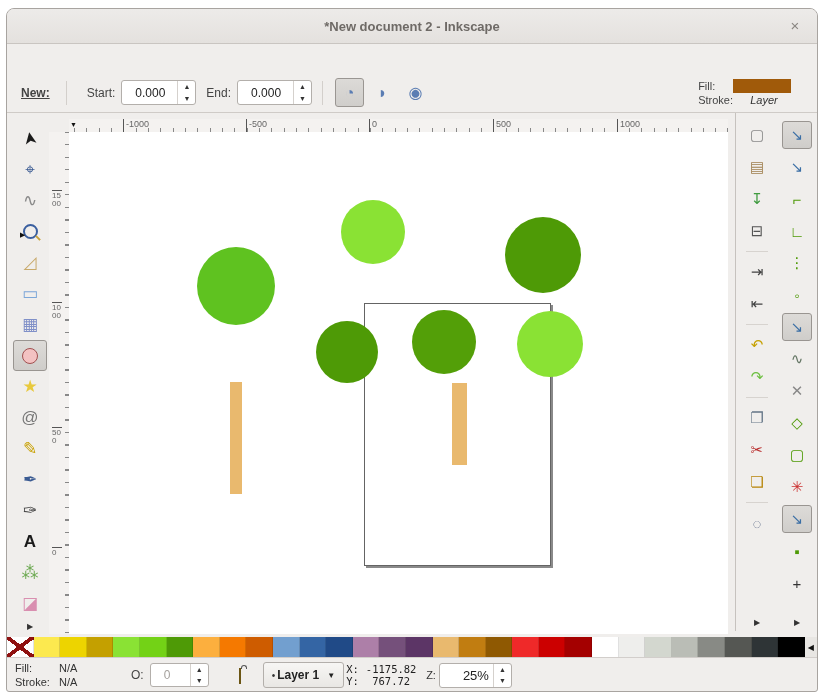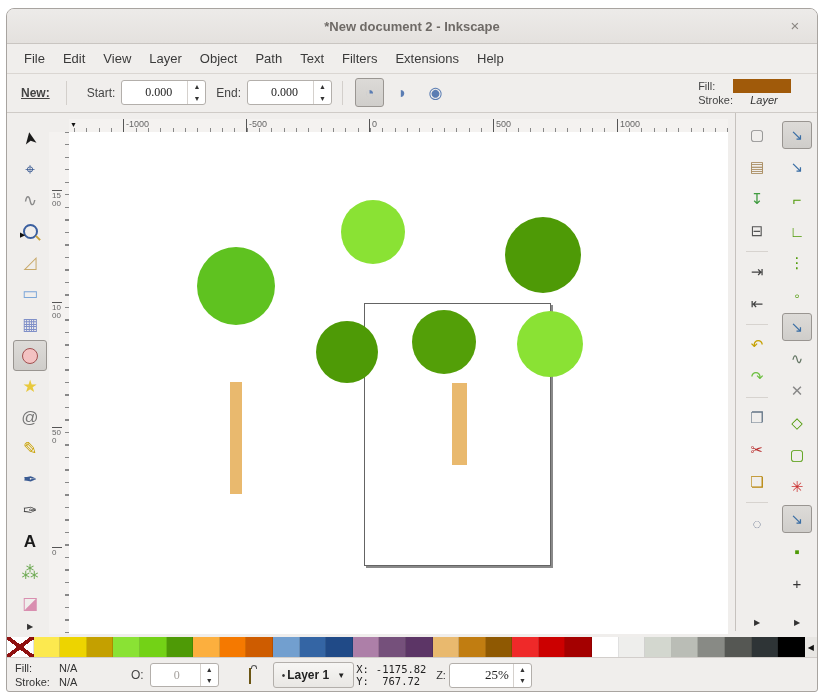--- a/index.html
+++ b/index.html
@@ -16,21 +16,21 @@
   #menubar{position:absolute;left:0;top:35px;right:0;height:29px;display:flex;align-items:center;
     padding-left:8px;border-bottom:1px solid #dad6d2;}
   .menu-item{font-size:13px;color:#3a3a3a;padding:4px 9px;}
   
   #toolbar{position:absolute;left:0;top:64px;right:0;height:40px;display:flex;align-items:center;
     border-bottom:1px solid #cfcbc7;padding-left:14px;box-sizing:border-box;}
   .tb-label{font-size:12px;color:#444;margin:0 6px 0 10px;}
   .tb-label.bold{font-weight:bold;margin-left:0;text-decoration:underline;}
   .tb-sep{width:1px;height:24px;background:#d3cfcb;margin:0 10px;}
   .spin{display:flex;border:1px solid #b3afab;background:#fff;border-radius:3px;height:25px;box-sizing:border-box;}
-  .spin .val{width:42px;display:flex;align-items:center;padding-left:23px;font-size:12px;color:#222;font-family:Liberation Serif, serif;}
+  .spin .val{width:42px;display:flex;align-items:center;padding-left:13px;font-size:12px;color:#222;}
   .spin .btns{display:flex;flex-direction:column;border-left:1px solid #d5d1cd;width:17px;}
   .spin .btns span{flex:1;font-size:7px;display:flex;align-items:center;justify-content:center;color:#333;}
   .mode-btn{width:27px;height:27px;display:flex;align-items:center;justify-content:center;
     font-size:16px;color:#5b7db3;margin:0 2px;border:1px solid transparent;border-radius:3px;}
   .mode-btn.pressed{border-color:#9a9692;background:linear-gradient(#dcdad7,#d0cecb);}
   #fillstroke{margin-left:auto;margin-right:22px;display:grid;grid-template-columns:auto 62px;
     grid-row-gap:1px;align-items:center;font-size:11px;color:#444;}
   #fill-swatch{width:58px;height:14px;}
   #stroke-none{font-style:italic;text-align:center;font-size:11px;color:#333;}
   
@@ -111,32 +111,20 @@
 </head>
 <body>
 
 <div id="window" data-name="inkscape-window">
 
   <div id="titlebar" data-name="title-bar">
     <span id="title" data-name="window-title">*New document 2 - Inkscape</span>
     <span id="close-btn" data-name="close-icon">×</span>
   </div>
 
-  <div id="menubar" data-name="menu-bar">
-      <span class="menu-item" data-name="menu-item-file">File</span>
-      <span class="menu-item" data-name="menu-item-edit">Edit</span>
-      <span class="menu-item" data-name="menu-item-view">View</span>
-      <span class="menu-item" data-name="menu-item-layer">Layer</span>
-      <span class="menu-item" data-name="menu-item-object">Object</span>
-      <span class="menu-item" data-name="menu-item-path">Path</span>
-      <span class="menu-item" data-name="menu-item-text">Text</span>
-      <span class="menu-item" data-name="menu-item-filters">Filters</span>
-      <span class="menu-item" data-name="menu-item-extensions">Extensions</span>
-      <span class="menu-item" data-name="menu-item-help">Help</span>
-    </div>
 
   <div id="toolbar" data-name="tool-controls-bar">
     <span class="tb-label bold" data-name="new-label">New:</span>
     <span class="tb-sep" data-name="toolbar-separator"></span>
     <span class="tb-label" data-name="start-label">Start:</span>
     <span class="spin" data-name="start-spinbox">
       <span class="val" data-name="start-value">0.000</span>
       <span class="btns">
           <span data-name="start-spin-up-icon">▲</span>
           <span data-name="start-spin-down-icon">▼</span>

